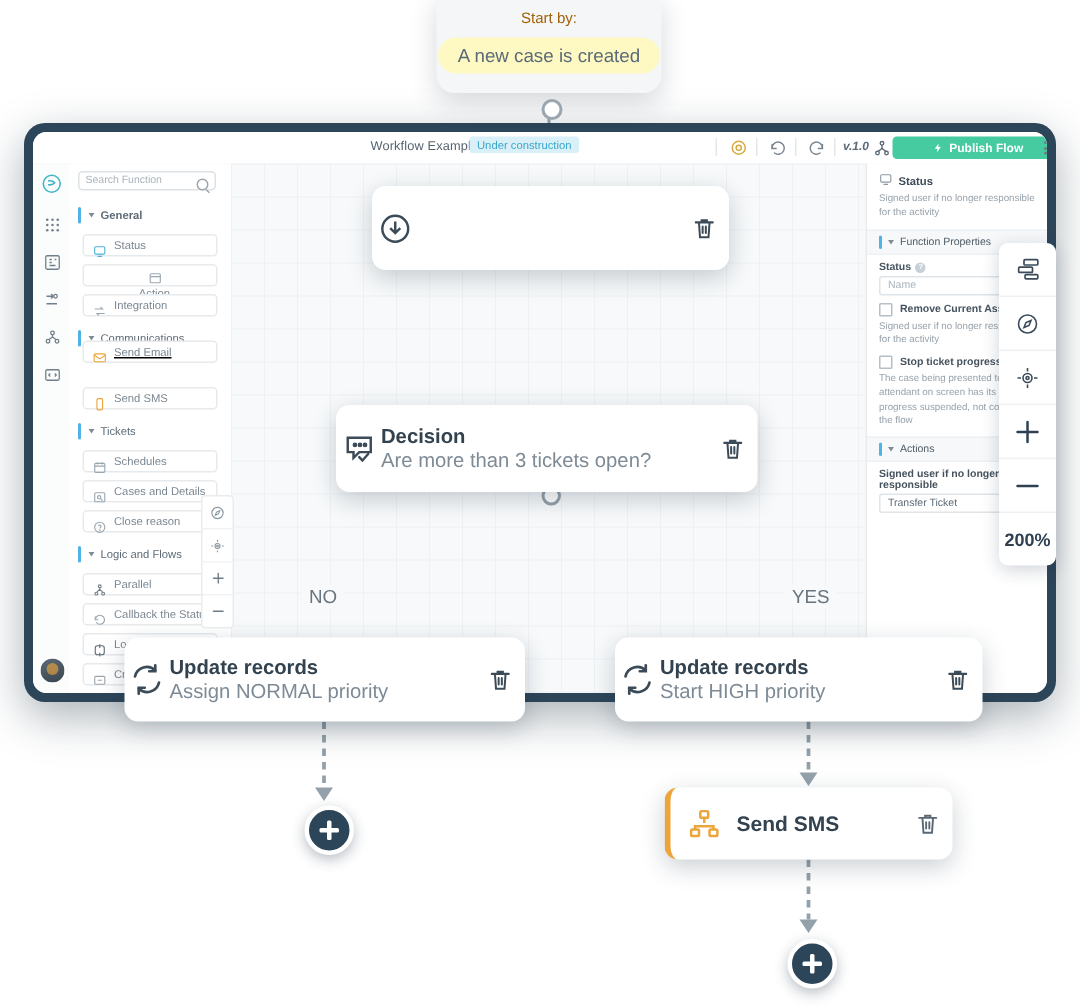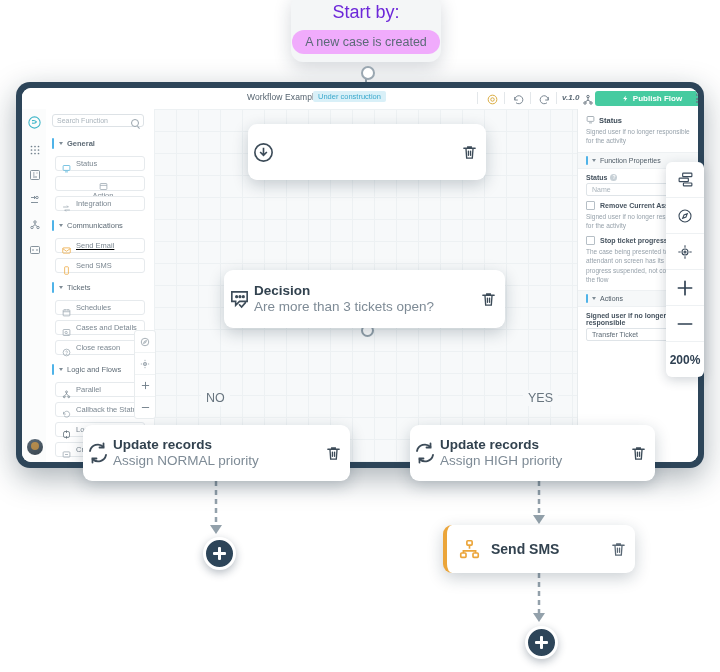--- a/index.html
+++ b/index.html
@@ -13,23 +13,23 @@
   .root{position:absolute;inset:0;}
 
   
   .startby{
     position:absolute;left:291px;top:-6px;width:150px;height:68px;
     background:#f4f6f7;border-radius:12px;
     box-shadow:0 6px 18px rgba(20,40,60,.18);
     display:flex;flex-direction:column;align-items:center;justify-content:center;gap:7px;
     z-index:40;
   }
-  .startby-title{font-size:18px;color:#6d28d9;}
+  .startby-title{font-size:10px;color:#a16207;}
   .startby-pill{
-    background:#f0abfc;border-radius:13px;padding:5px 13px;
+    background:#fef9c3;border-radius:13px;padding:5px 13px;
     font-size:12.5px;color:#5b6a77;white-space:nowrap;
   }
   .startby-dot{
     position:absolute;left:361px;top:66px;width:10px;height:10px;border-radius:50%;
     background:#ffffff;border:2.5px solid #9aa7b1;z-index:41;
   }
   .startby-line{
     position:absolute;left:365px;top:72px;width:2px;height:28px;background:#9aa7b1;z-index:5;
   }
 
@@ -314,21 +314,21 @@
               </svg>
           </span>
           <span class="flabel">Integration</span>
         </div>
 
         <div class="group" style="top:110px;">
           <div class="bar"></div>
             <div class="caret"></div>
           <div class="glabel">Communications</div>
         </div>
-        <div class="fn" style="top:129px;text-decoration:underline;">
+        <div class="fn" style="top:118px;text-decoration:underline;">
           <span class="ficon">
             <svg viewBox="0 0 24 24" width="9" height="9" fill="none" stroke="#eba53a" stroke-width="2">
                 <rect x="2" y="5" width="20" height="14" rx="2"></rect>
                 <path d="M2 7l10 7 10-7"></path>
               </svg>
           </span>
           <span class="flabel">Send Email</span>
         </div>
         <div class="fn" style="top:149px;">
           <span class="ficon">
@@ -629,21 +629,21 @@
     <div class="nicon">
       <svg viewBox="0 0 24 24" width="24" height="24" fill="none" stroke="#3c4b58" stroke-width="1.8" stroke-linecap="round">
         <path d="M4 10a8 8 0 0 1 13.5-4"></path>
           <path d="M20 14a8 8 0 0 1-13.5 4"></path>
         <path d="M17.5 2.5V6.5H13.5"></path>
           <path d="M6.5 21.5V17.5H10.5"></path>
       </svg>
     </div>
     <div class="ntext">
       <div class="ntitle">Update records</div>
-      <div class="nsub">Assign HIGH priority</div>
+      <div class="nsub">Start HIGH priority</div>
     </div>
     <div class="ndel">
       <svg viewBox="0 0 24 24" width="17" height="17" fill="none" stroke="#3c4b58" stroke-width="1.9" stroke-linecap="round">
         <path d="M4 6h16M9.5 6V4h5v2M7 6l1 14h8l1-14M10.5 10v6M13.5 10v6"></path>
       </svg>
     </div>
   </div>
 
   <div class="node node-sms">
     <div class="nicon" style="flex:0 0 44px;">

